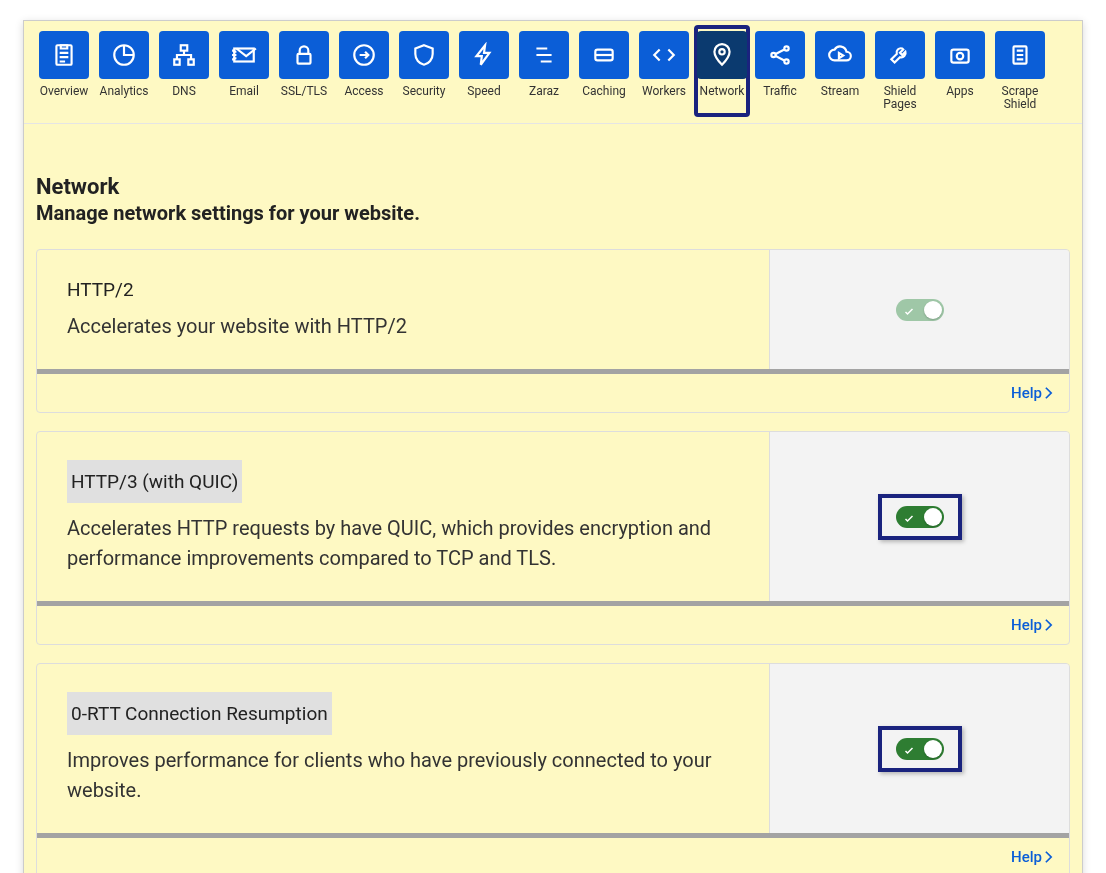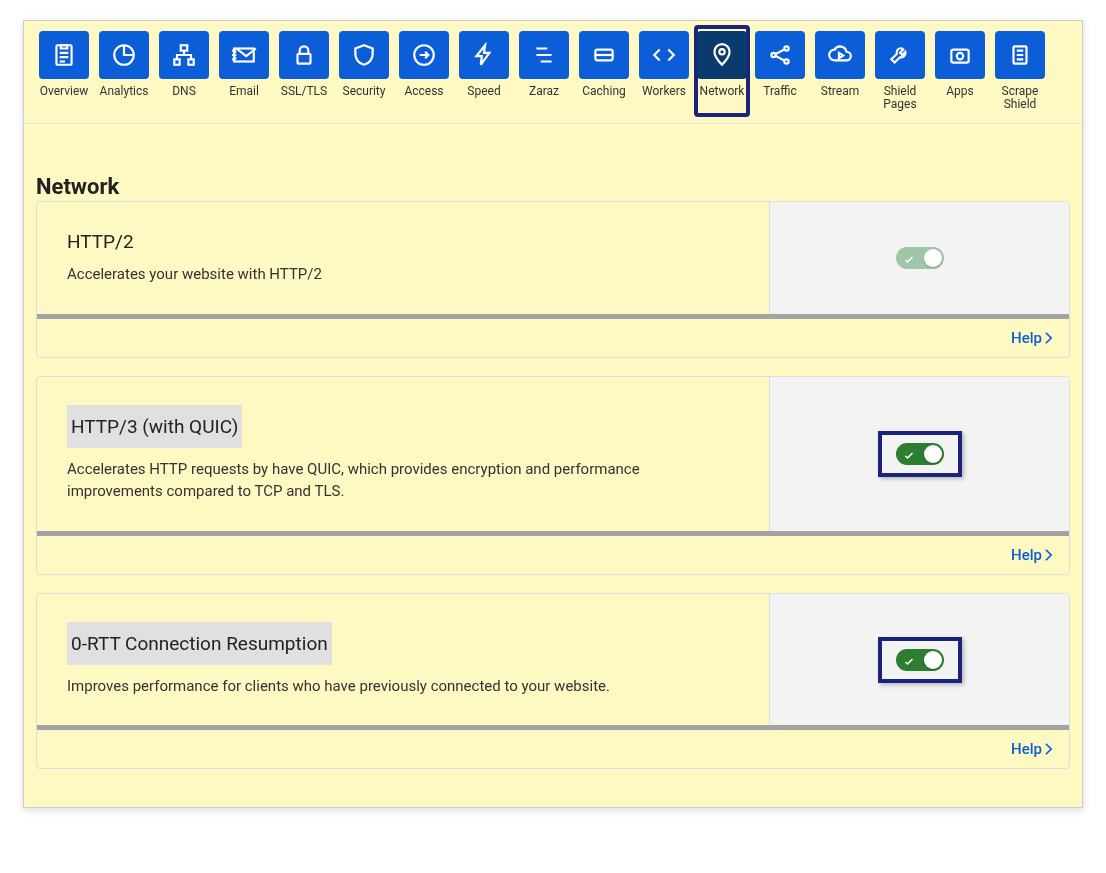--- a/index.html
+++ b/index.html
@@ -100,21 +100,21 @@
     font-weight: 400;
     color: #222;
     margin-bottom: 10px;
     display: inline-block;
   }
   .card-title.hl {
     background: #e0e0e0;
     padding: 10px 4px;
   }
   .card-desc {
-    font-size: 15px;
+    font-size: 20px;
     color: #333;
     line-height: 1.5;
   }
   .card-footer {
     border-top: 5px solid #a3a3a3;
     padding: 10px 16px;
     display: flex;
     justify-content: flex-end;
     align-items: center;
   }
@@ -219,34 +219,34 @@
             <rect x="6" y="11" width="12" height="9" rx="1"></rect>
             <path d="M8 11V8a4 4 0 018 0v3"></path>
           </svg>
       </div>
       <div class="nav-label">SSL/TLS</div>
     </div>
 
     <div class="nav-item">
       <div class="nav-icon-box">
         <svg viewBox="0 0 24 24">
-            <path d="M12 3l8 3v5c0 5-3.5 9-8 10-4.5-1-8-5-8-10V6l8-3z"></path>
-          </svg>
-      </div>
-      <div class="nav-label">Security</div>
-    </div>
-
-    <div class="nav-item">
-      <div class="nav-icon-box">
-        <svg viewBox="0 0 24 24">
             <circle cx="12" cy="12" r="9"></circle>
             <path d="M8 12h8m-3-3l3 3-3 3"></path>
           </svg>
       </div>
       <div class="nav-label">Access</div>
+    </div>
+
+    <div class="nav-item">
+      <div class="nav-icon-box">
+        <svg viewBox="0 0 24 24">
+            <path d="M12 3l8 3v5c0 5-3.5 9-8 10-4.5-1-8-5-8-10V6l8-3z"></path>
+          </svg>
+      </div>
+      <div class="nav-label">Security</div>
     </div>
 
     <div class="nav-item">
       <div class="nav-icon-box">
         <svg viewBox="0 0 24 24">
             <path d="M13 3L5 13h5l-1 8 8-11h-5l1-7z"></path>
           </svg>
       </div>
       <div class="nav-label">Speed</div>
     </div>
@@ -338,20 +338,21 @@
             <path d="M9 8h6M9 12h6M9 16h6"></path>
           </svg>
       </div>
       <div class="nav-label">Scrape Shield</div>
     </div>
 
   </div>
 
   <div class="page">
     <div class="page-title">Network</div>
+    <div class="page-subtitle">Manage network settings for your website.</div>
 
     <div class="card">
       <div class="card-body">
         <div class="card-main">
           <div class="card-title">HTTP/2</div>
           <div class="card-desc">Accelerates your website with HTTP/2</div>
         </div>
         <div class="card-side">
           <div class="toggle-wrap">
             <div class="toggle on pale">

